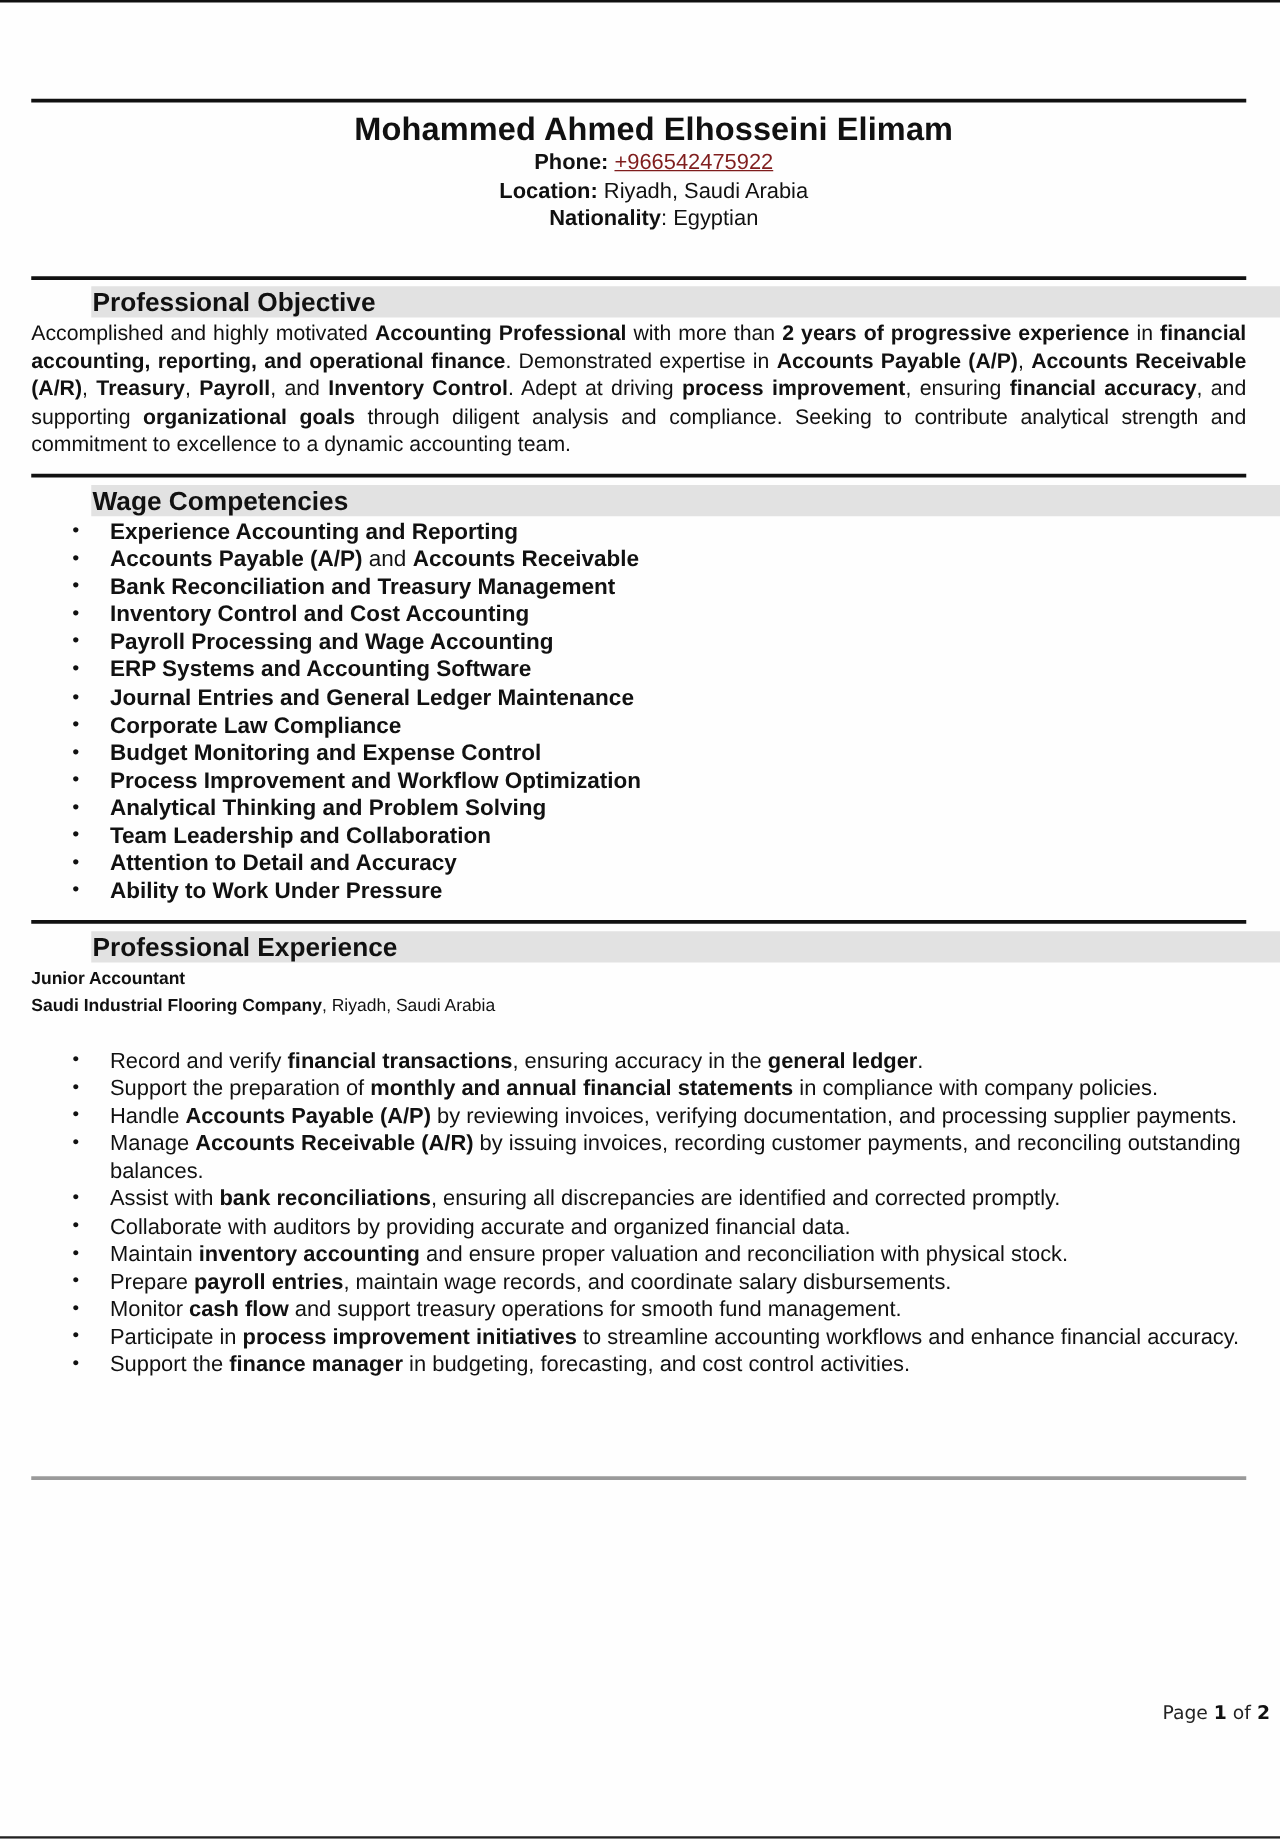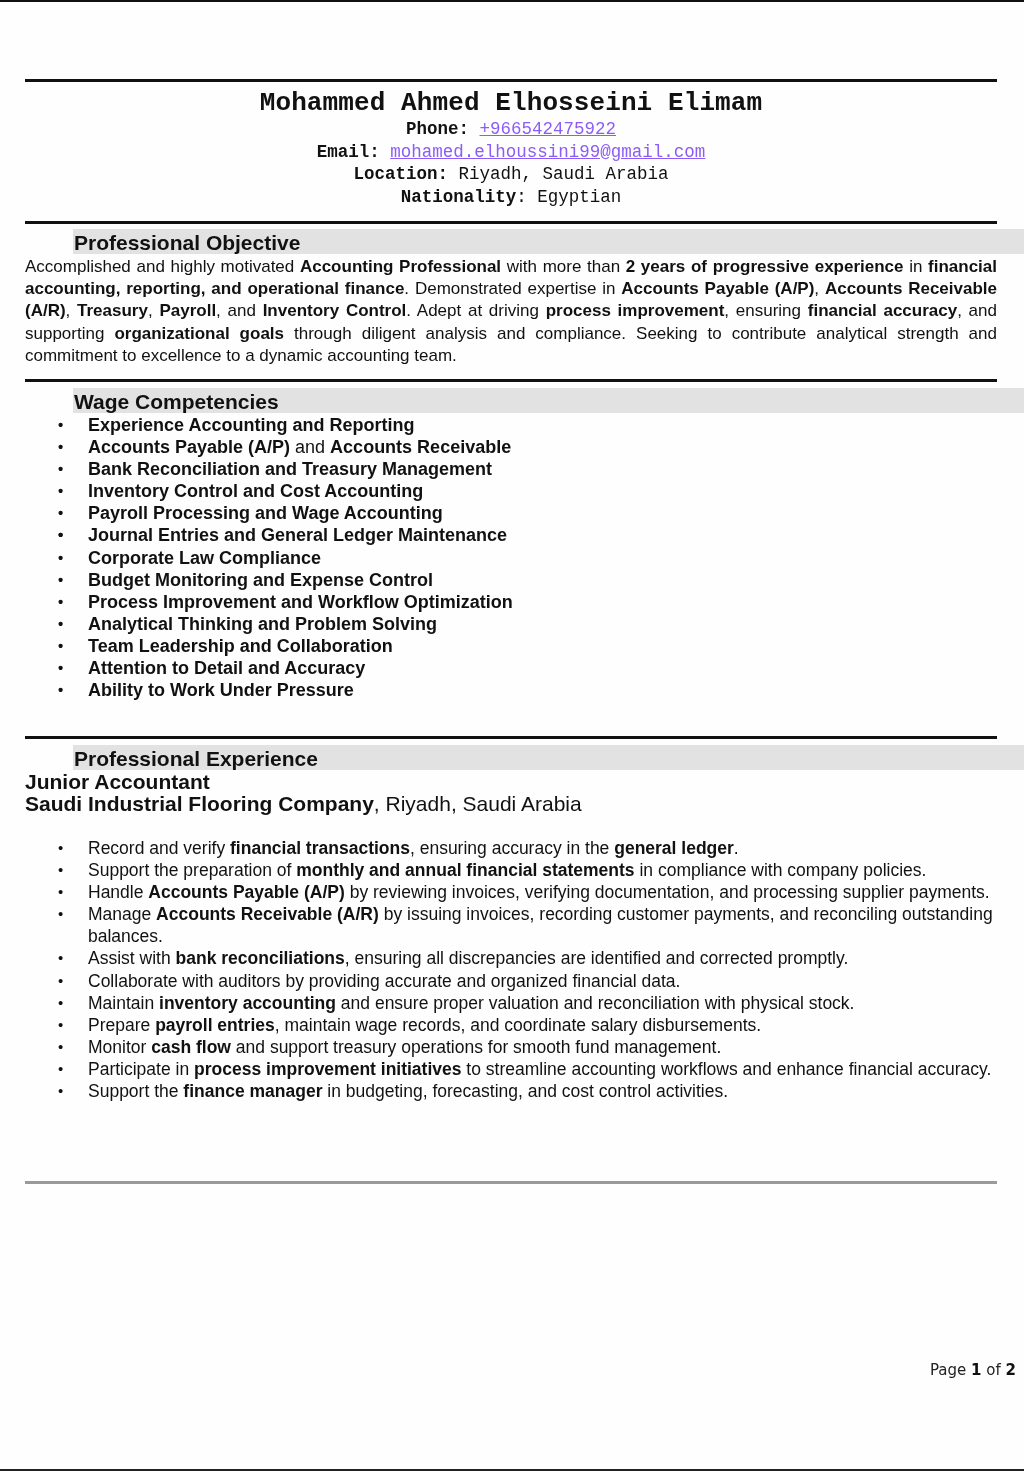--- a/index.html
+++ b/index.html
@@ -9,25 +9,25 @@
     font-family: "Liberation Sans", "DejaVu Sans", sans-serif;
     color: #111;
   }
   .top-edge { position: absolute; left: 0; top: 0; width: 1024px; height: 2px; background: #111; }
   .bottom-edge { position: absolute; left: 0; top: 1469px; width: 1024px; height: 2px; background: #222; }
   .page { position: absolute; left: 25px; top: 0; width: 972px; }
 
   .rule { position: absolute; left: 0; width: 972px; height: 3px; background: #111; }
   .rule-grey { position: absolute; left: 0; width: 972px; height: 3px; background: #9a9a9a; }
 
-  .header { position: absolute; left: 0; top: 88px; width: 972px; text-align: center; font-family: Liberation Mono, monospace; }
+  .header { position: absolute; left: 12px; top: 88px; width: 972px; text-align: center; }
   .name { font-size: 26px; font-weight: bold; line-height: 30px; letter-spacing: 0.1px; }
   .contact-line { font-size: 17.5px; line-height: 22.5px; }
   .contact-line b { font-weight: bold; }
-  .contact-line a { color: #8b5cf6; text-decoration: underline; }
+  .contact-line a { color: #7f1d1d; text-decoration: underline; }
 
   .section-title {
     position: absolute; left: 0; width: 975px; height: 25px;
     background: #e2e2e2; font-size: 21px; font-weight: bold; line-height: 27px;
     padding-left: 1px; box-sizing: border-box; margin-left: 48px;
   }
 
   .objective {
     position: absolute; left: 0; top: 256px; width: 972px;
     font-size: 17px; line-height: 22.2px; text-align: justify;
@@ -36,21 +36,21 @@
   ul.bullets { list-style: none; margin: 0; padding: 0; position: absolute; left: 0; }
   ul.bullets li { position: relative; padding-left: 63px; }
   ul.bullets li .dot {
     position: absolute; left: 33px; top: 0; font-size: 15px;
   }
 
   .competencies { top: 414px; width: 700px; }
   .competencies li { font-size: 18px; line-height: 22.1px; font-weight: bold; }
   .competencies li .normal { font-weight: normal; }
 
-  .job-block { position: absolute; left: 0; top: 771px; width: 972px; font-size: 21px; line-height: 22.1px; }
+  .job-block { position: absolute; left: 0; top: 771px; width: 972px; font-size: 14px; line-height: 22.1px; }
   .job-title, .job-date { font-weight: bold; }
   .job-company b { font-weight: bold; }
 
   .duties { top: 837px; width: 972px; }
   .duties li { font-size: 17.5px; line-height: 22.1px; }
   .duties li .dot { top: 1px; }
 
   .footer {
     position: absolute; left: 930px; top: 1361px;
     font-family: "DejaVu Sans", sans-serif; font-size: 15px; color: #222;
@@ -65,41 +65,37 @@
 <div class="page">
 
   <div class="rule" style="top:79px;"></div>
 
   <div class="header">
     <div class="name">Mohammed Ahmed Elhosseini Elimam</div>
     <div class="contact-line">
       <b>Phone:</b>
       <a>+966542475922</a>
     </div>
-    <div class="contact-line">
-      <b>Email:</b>
-      <a>mohamed.elhoussini99@gmail.com</a>
-    </div>
     <div class="contact-line"><b>Location:</b><span> Riyadh, Saudi Arabia</span></div>
     <div class="contact-line"><b>Nationality</b><span>: Egyptian</span></div>
   </div>
 
   <div class="rule" style="top:221px;"></div>
   <div class="section-title" style="top:229px;">Professional Objective</div>
   <div class="objective"><span class="normal">Accomplished and highly motivated </span><b>Accounting Professional</b><span class="normal"> with more than </span><b>2 years of progressive experience</b><span class="normal"> in </span><b>financial accounting, reporting, and operational finance</b><span class="normal">. Demonstrated expertise in </span><b>Accounts Payable (A/P)</b><span class="normal">, </span><b>Accounts Receivable (A/R)</b><span class="normal">, </span><b>Treasury</b><span class="normal">, </span><b>Payroll</b><span class="normal">, and </span><b>Inventory Control</b><span class="normal">. Adept at driving </span><b>process improvement</b><span class="normal">, ensuring </span><b>financial accuracy</b><span class="normal">, and supporting </span><b>organizational goals</b><span class="normal"> through diligent analysis and compliance. Seeking to contribute analytical strength and commitment to excellence to a dynamic accounting team.</span></div>
 
   <div class="rule" style="top:379px;"></div>
   <div class="section-title" style="top:388px;">Wage Competencies</div>
   <ul class="bullets competencies">
       <li><span class="dot">•</span><b>Experience Accounting and Reporting</b></li>
       <li><span class="dot">•</span><b>Accounts Payable (A/P)</b><span class="normal"> and </span><b>Accounts Receivable</b></li>
       <li><span class="dot">•</span><b>Bank Reconciliation and Treasury Management</b></li>
       <li><span class="dot">•</span><b>Inventory Control and Cost Accounting</b></li>
       <li><span class="dot">•</span><b>Payroll Processing and Wage Accounting</b></li>
-      <li><span class="dot">•</span></li>
+      <li><span class="dot">•</span><b>ERP Systems and Accounting Software</b></li>
       <li><span class="dot">•</span><b>Journal Entries and General Ledger Maintenance</b></li>
       <li><span class="dot">•</span><b>Corporate Law Compliance</b></li>
       <li><span class="dot">•</span><b>Budget Monitoring and Expense Control</b></li>
       <li><span class="dot">•</span><b>Process Improvement and Workflow Optimization</b></li>
       <li><span class="dot">•</span><b>Analytical Thinking and Problem Solving</b></li>
       <li><span class="dot">•</span><b>Team Leadership and Collaboration</b></li>
       <li><span class="dot">•</span><b>Attention to Detail and Accuracy</b></li>
       <li><span class="dot">•</span><b>Ability to Work Under Pressure</b></li>
     </ul>
 

